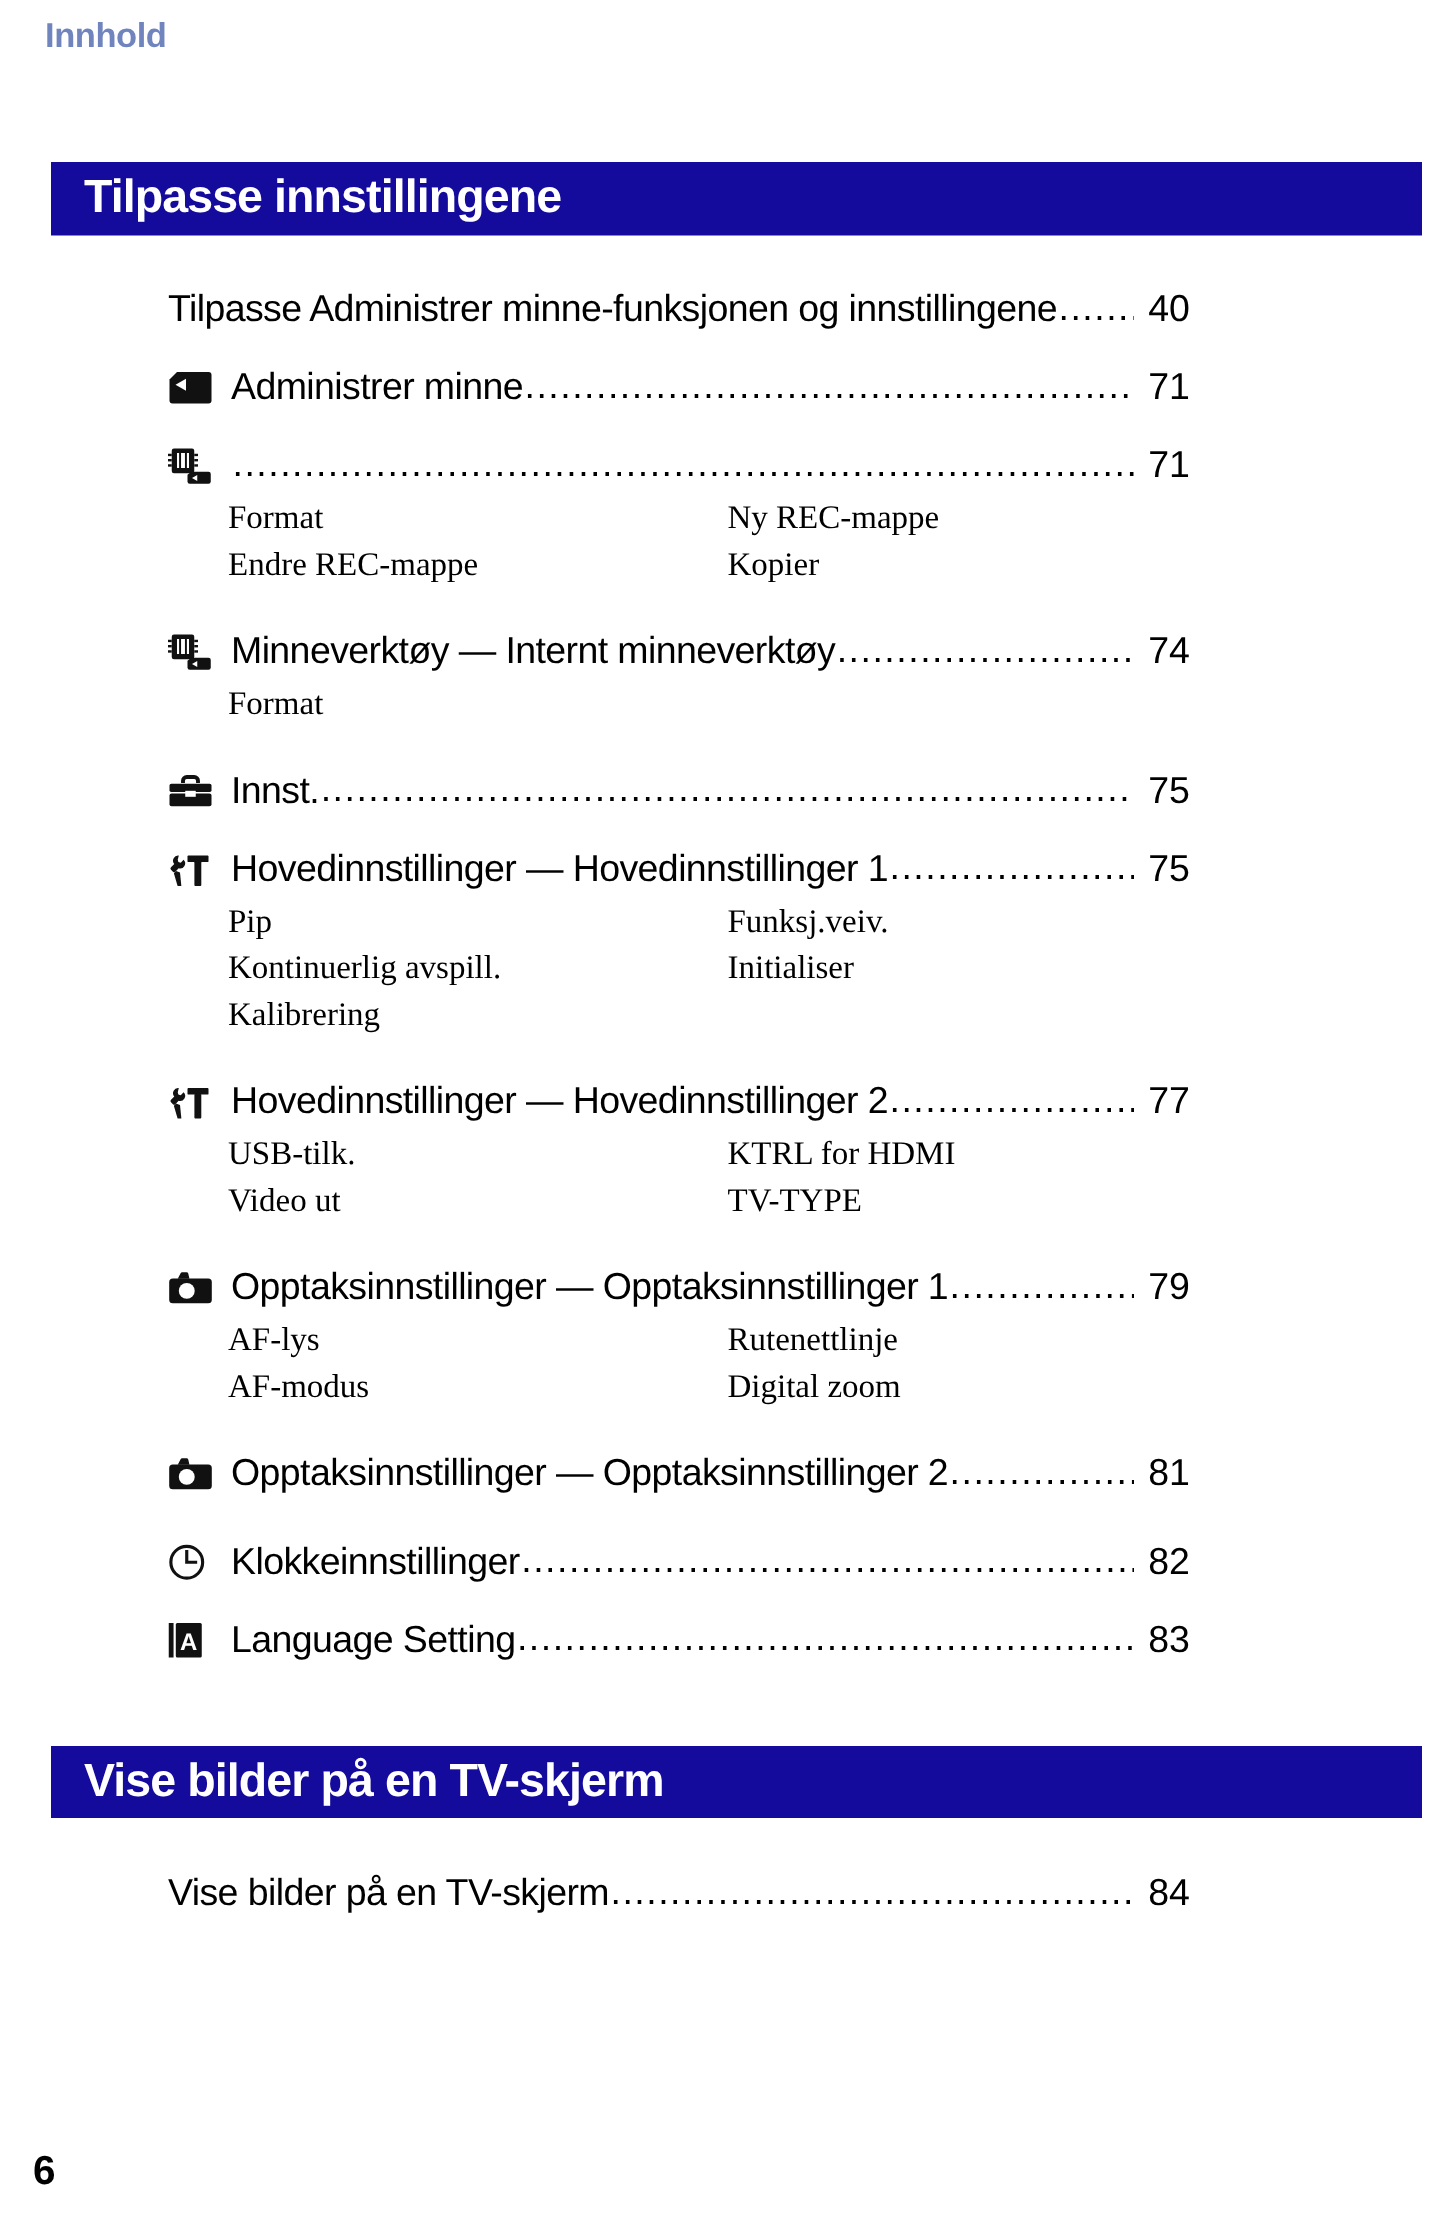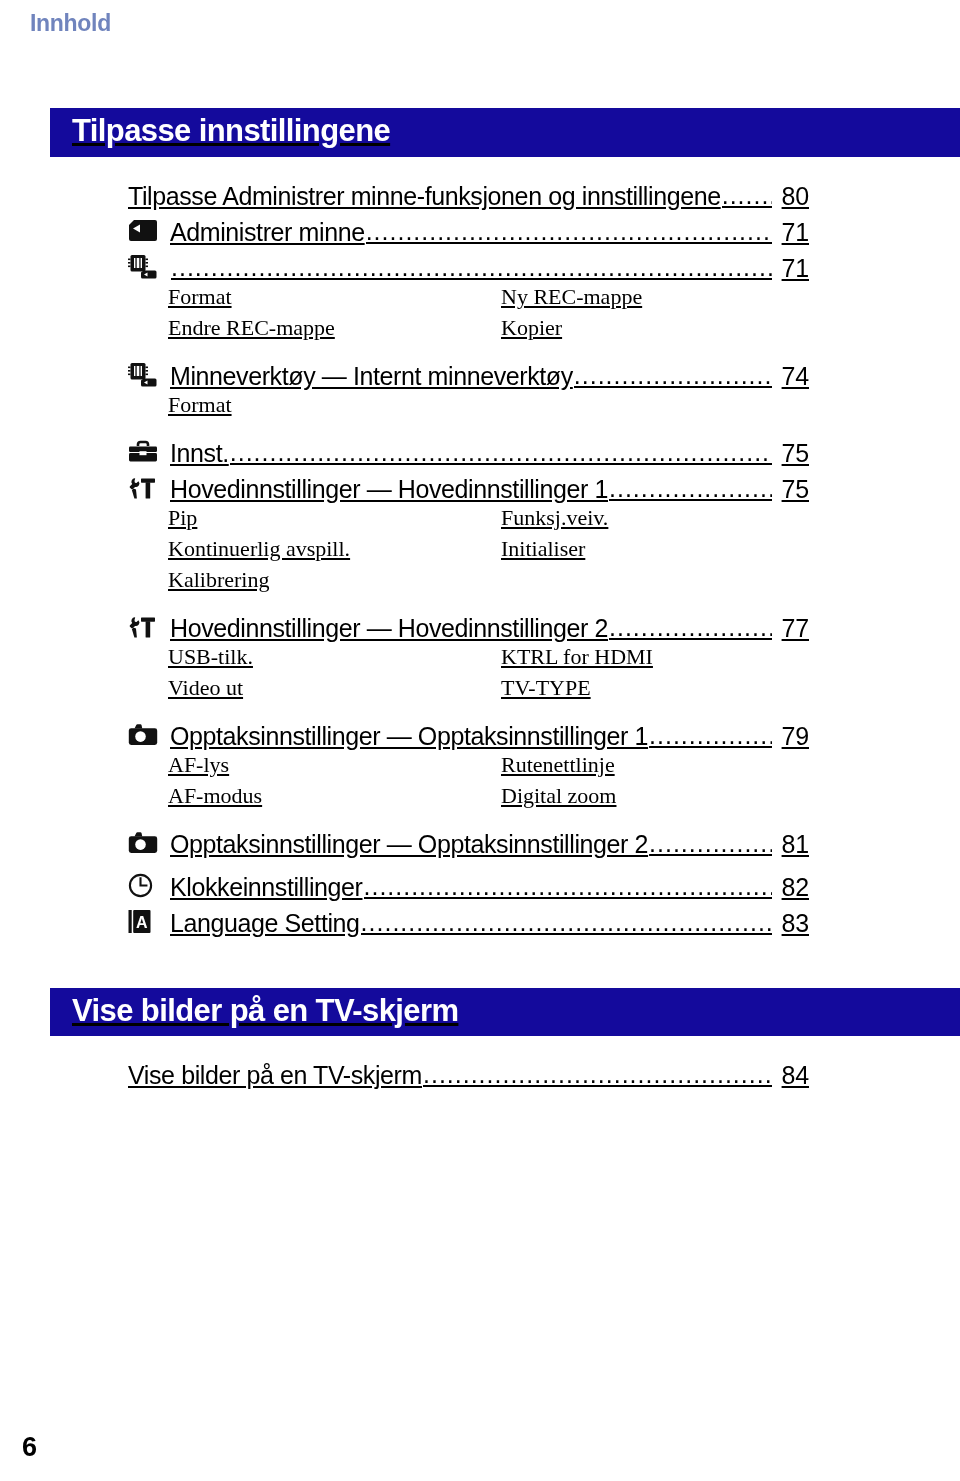--- a/index.html
+++ b/index.html
@@ -30,24 +30,23 @@
     font-family: "Liberation Sans", sans-serif;
     font-weight: bold;
     font-size: 23px;
     letter-spacing: -0.3px;
     color: #7084bd;
   }
 
   
   .content {
     position: absolute;
-    left: 16px;
+    left: 0;
     top: 108px;
     width: 805px;
-    text-decoration: underline;
   }
 
   
   .banner {
     margin-left: 34px;
     width: 914px;
     background: #140a9c;
     box-sizing: border-box;
     padding: 7px 0 9px 22px;
   }
@@ -63,28 +62,29 @@
 
   
   .toc {
     margin-left: 0;
     padding-top: 16px;
   }
 
   .row-main {
     position: relative;
     display: flex;
-    align-items: flex-end;
+    align-items: center;
     margin-left: 112px;
     padding-right: 12px;
     font-family: "Liberation Sans", sans-serif;
     font-size: 25px;
     color: #000000;
     line-height: 1.0;
     height: 36px;
+    margin-top: 16px;
   }
 
   .icon-slot {
     flex: 0 0 auto;
     width: 38px;
     height: 28px;
     margin-right: 4px;
     position: relative;
     display: inline-flex;
     align-items: center;
@@ -170,21 +170,21 @@
 
   <div>
         <div class="banner">
           <div class="banner-title">Tilpasse innstillingene</div>
         </div>
         <div class="toc">
           <div class="row-main">
             <span class="icon-slot empty"></span>
             <span class="entry-label">Tilpasse Administrer minne-funksjonen og innstillingene</span>
             <span class="dots">................................................................................................................................................................</span>
-            <span class="page-num">80</span>
+            <span class="page-num">40</span>
           </div>
           <div class="row-main">
             <span class="icon-slot">
               <svg class="ico" width="30" height="23" viewBox="0 0 30 23">
                 <path d="M1 6 L6 1 H27 A2 2 0 0 1 29 3 V20 A2 2 0 0 1 27 22 H3 A2 2 0 0 1 1 20 Z" fill="#111"></path>
                 <path d="M12 5.5 L5 9.5 L12 13.5 Z" fill="#fff"></path>
               </svg>
             </span>
             <span class="entry-label">Administrer minne</span>
             <span class="dots">................................................................................................................................................................</span>

